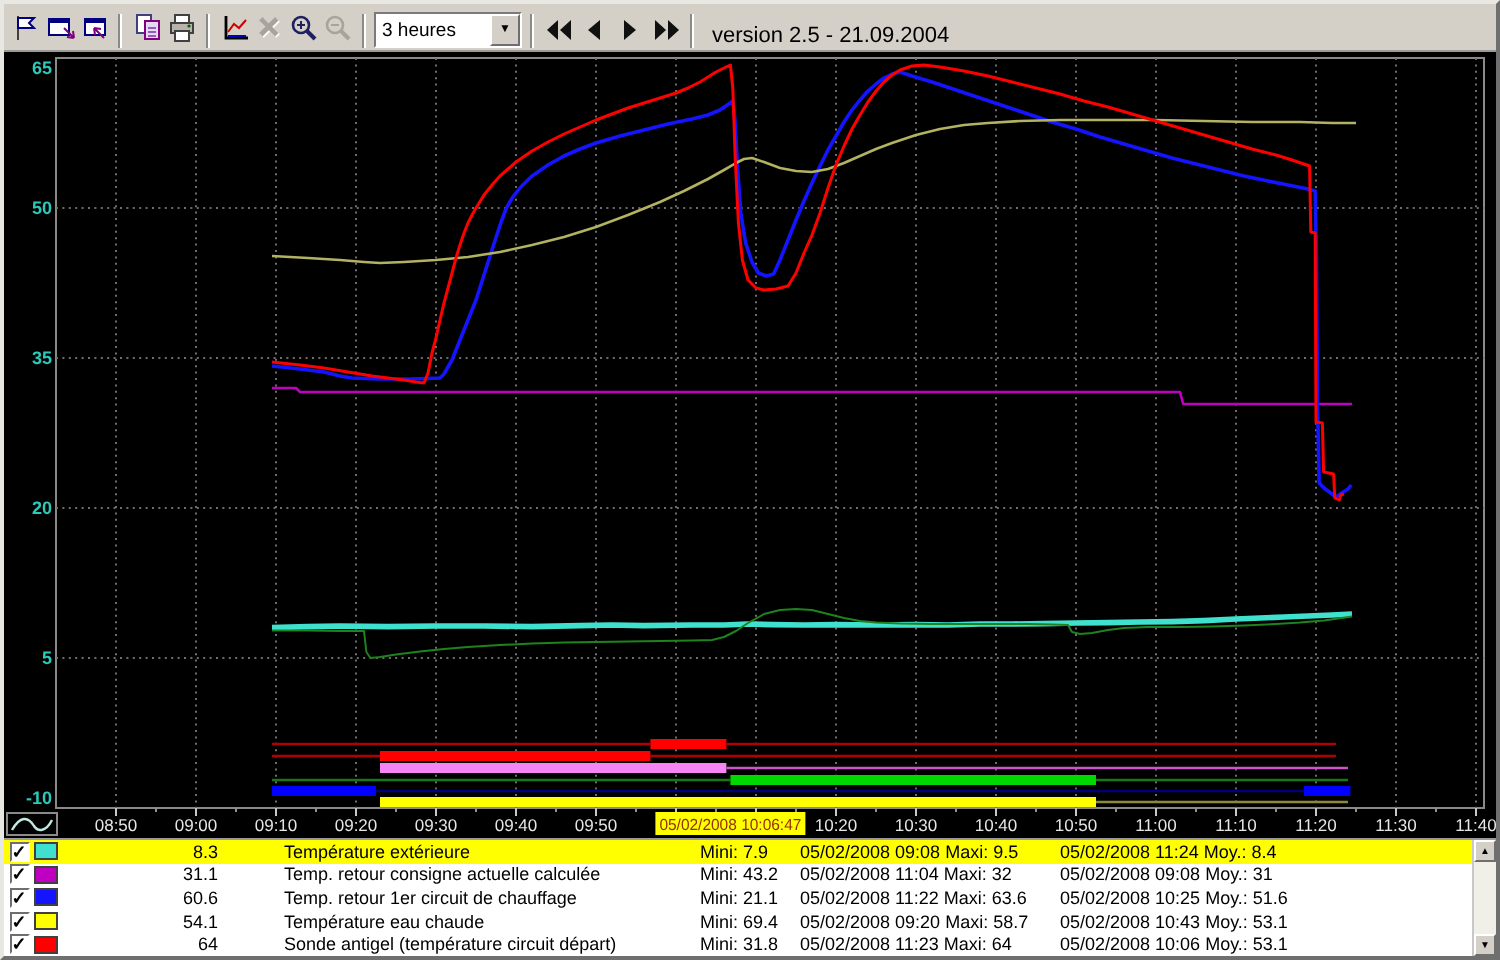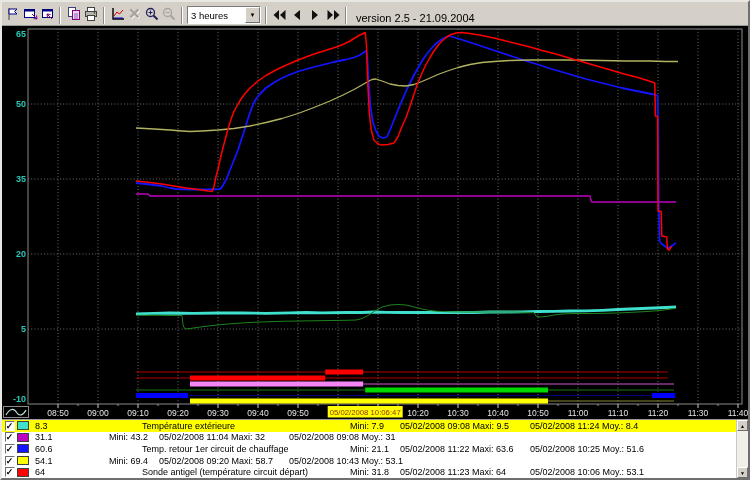--- a/index.html
+++ b/index.html
@@ -44,21 +44,21 @@
   .lrow { flex:1; display:flex; align-items:center; font-size:9px; color:#000; white-space:nowrap; overflow:hidden; }
   .lrow.selected { background:#ffff00; }
   .c-cb { width:15px; flex:none; display:flex; justify-content:center; }
   .cb {
     width:10px; height:10px; background:#fff; position:relative;
     border:1px solid; border-color:#6f6f6f #fff #fff #6f6f6f;
     font-size:9px; line-height:8px; text-align:center; font-weight:bold; color:#000;
   }
   .c-sw { width:16px; flex:none; display:flex; justify-content:flex-start; }
   .sw { width:12px; height:9px; border:1px solid #404040; }
-  .c-val { width:76px; flex:none; padding-left:2px; }
+  .c-val { width:76px; flex:none; padding-left:2px;text-align:right; }
   .c-name { width:208px; flex:none;margin-left:33px; }
   .c-mini { width:50px; flex:none; }
   .c-maxi { width:130px; flex:none; }
   .c-moy { flex:1; }
   .lscroll {
     position:absolute; right:0; top:0; bottom:0; width:12px;
     background:#f0efe8; border-left:1px solid #c8c8c8; display:flex; flex-direction:column; justify-content:space-between;
   }
   .sbtn {
     height:11px; background:#d4d0c8; display:flex; align-items:center; justify-content:center;
@@ -300,20 +300,21 @@
           <span class="c-moy">05/02/2008 11:24 Moy.: 8.4</span>
         </div>
         <div class="lrow">
           <span class="c-cb">
             <span class="cb">✓</span>
           </span>
           <span class="c-sw">
             <span class="sw" style="background:#c000c0"></span>
           </span>
           <span class="c-val">31.1</span>
+          <span class="c-name">Temp. retour consigne actuelle calculée</span>
           <span class="c-mini">Mini: 43.2</span>
           <span class="c-maxi">05/02/2008 11:04 Maxi: 32</span>
           <span class="c-moy">05/02/2008 09:08 Moy.: 31</span>
         </div>
         <div class="lrow">
           <span class="c-cb">
             <span class="cb">✓</span>
           </span>
           <span class="c-sw">
             <span class="sw" style="background:#1414ff"></span>
@@ -325,20 +326,21 @@
           <span class="c-moy">05/02/2008 10:25 Moy.: 51.6</span>
         </div>
         <div class="lrow">
           <span class="c-cb">
             <span class="cb">✓</span>
           </span>
           <span class="c-sw">
             <span class="sw" style="background:#ffff00"></span>
           </span>
           <span class="c-val">54.1</span>
+          <span class="c-name">Température eau chaude</span>
           <span class="c-mini">Mini: 69.4</span>
           <span class="c-maxi">05/02/2008 09:20 Maxi: 58.7</span>
           <span class="c-moy">05/02/2008 10:43 Moy.: 53.1</span>
         </div>
         <div class="lrow">
           <span class="c-cb">
             <span class="cb">✓</span>
           </span>
           <span class="c-sw">
             <span class="sw" style="background:#ff0000"></span>

